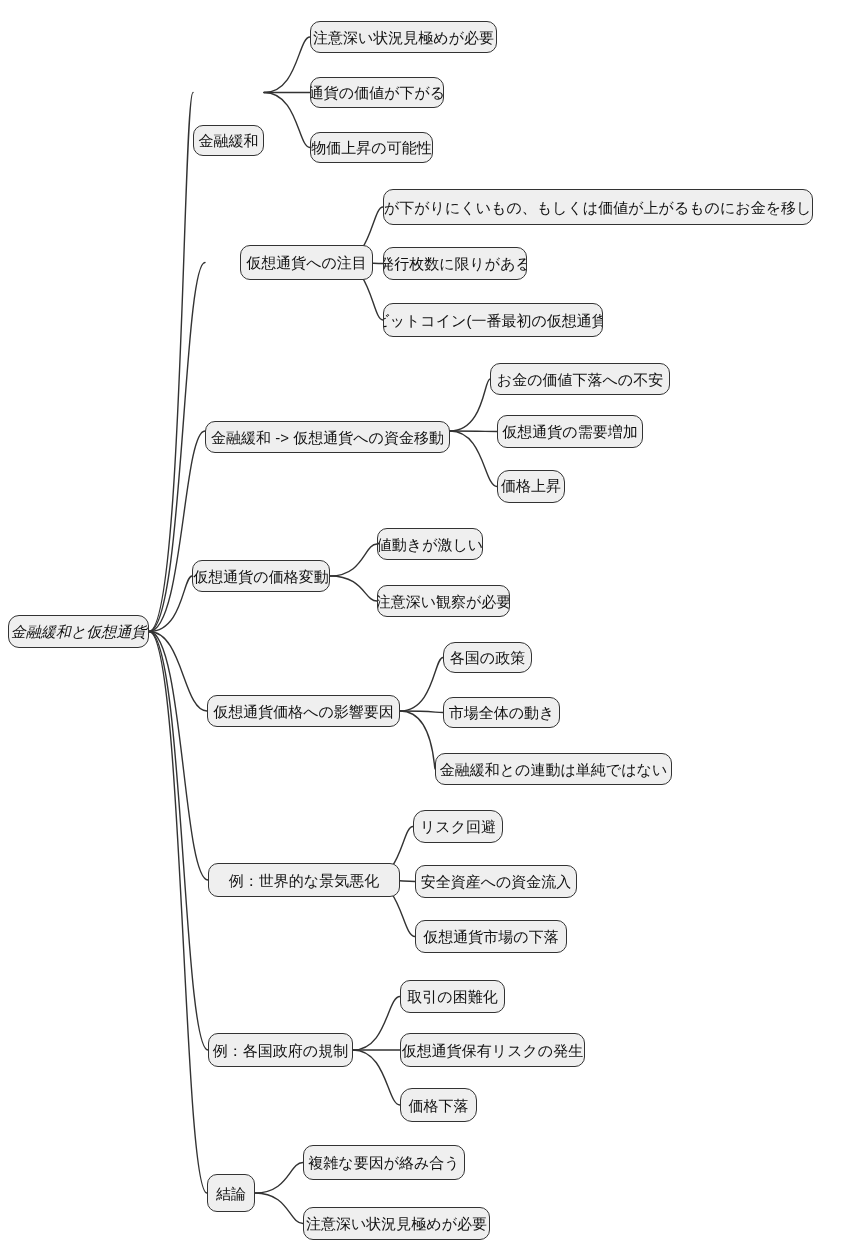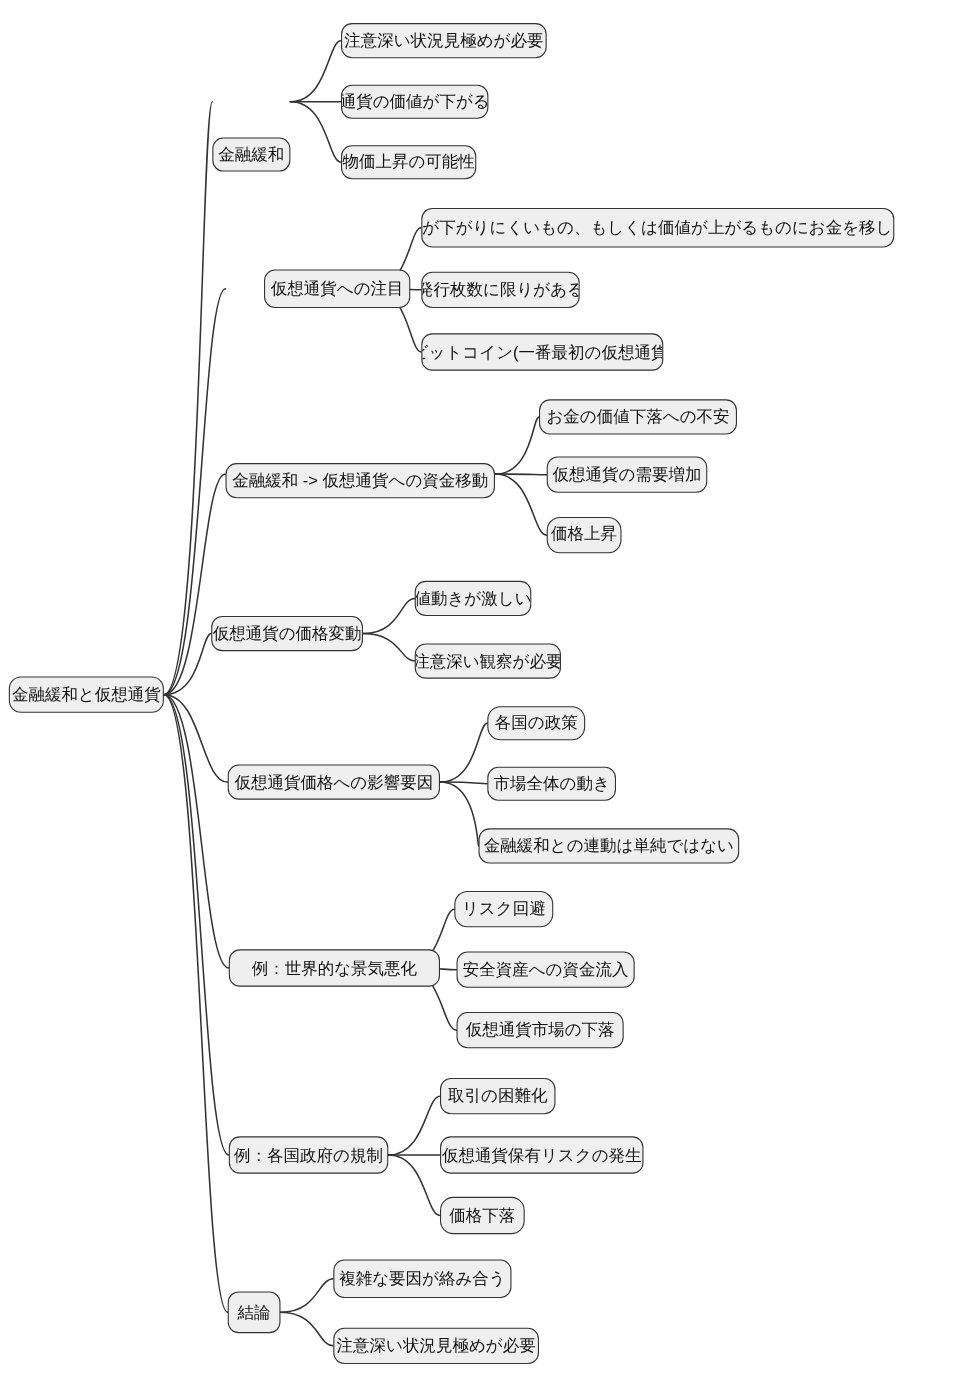--- a/index.html
+++ b/index.html
@@ -34,20 +34,21 @@
     border-radius: 10px;
     color: #111111;
     font-size: 15px;
     line-height: 1;
     white-space: nowrap;
     overflow: hidden;
     padding: 0 4px;
   }
   .node.root {
     border-radius: 11px;
+    font-style: italic;
   }
   .node.leaf-small {
     border-radius: 12px;
   }
 </style>
 </head>
 <body>
 
 <div id="canvas">
   <svg id="edge-layer" width="866" height="1259" viewBox="0 0 866 1259">

